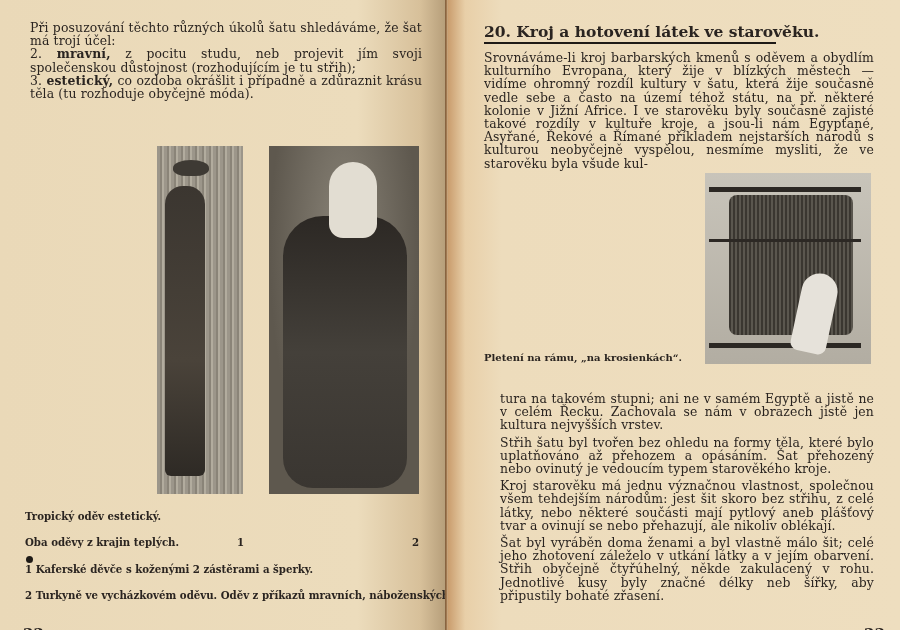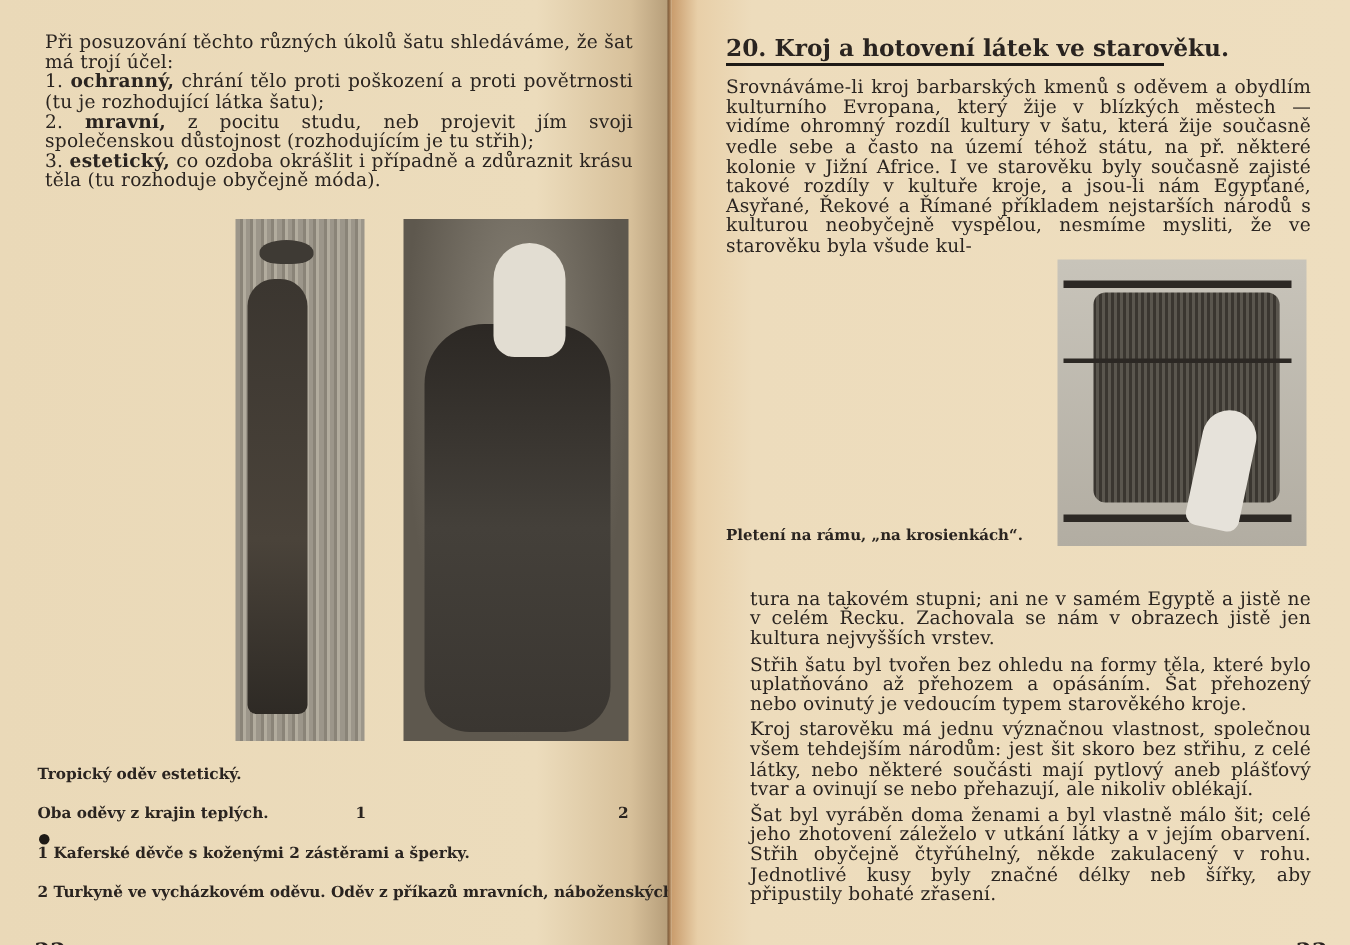--- a/index.html
+++ b/index.html
@@ -113,21 +113,20 @@
   .right-body { position: absolute; left: 484px; top: 392px; width: 390px; }
   .right-body p { margin: 0 0 4px 16px; }
 </style>
 </head>
 <body>
 
 <div class="spread">
   <div class="page page-left">
     <div class="left-intro text">
       <p>Při posuzování těchto různých úkolů šatu shledáváme, že šat má trojí účel:</p>
-      <p><span>1.</span> <span class="bold">ochranný,</span><span> chrání tělo proti poškození a proti povětrnosti (tu je rozhodující látka šatu);</span></p>
       <p><span>2.</span> <span class="bold">mravní,</span><span> z pocitu studu, neb projevit jím svoji společenskou důstojnost (rozhodujícím je tu střih);</span></p>
       <p><span>3.</span> <span class="bold">estetický,</span><span> co ozdoba okrášlit i případně a zdůraznit krásu těla (tu rozhoduje obyčejně móda).</span></p>
     </div>
 
     <div class="photo photo-1">
       <div class="pot"></div>
       <div class="figure-body"></div>
     </div>
     <div class="photo photo-2">
       <div class="cloak"></div>

